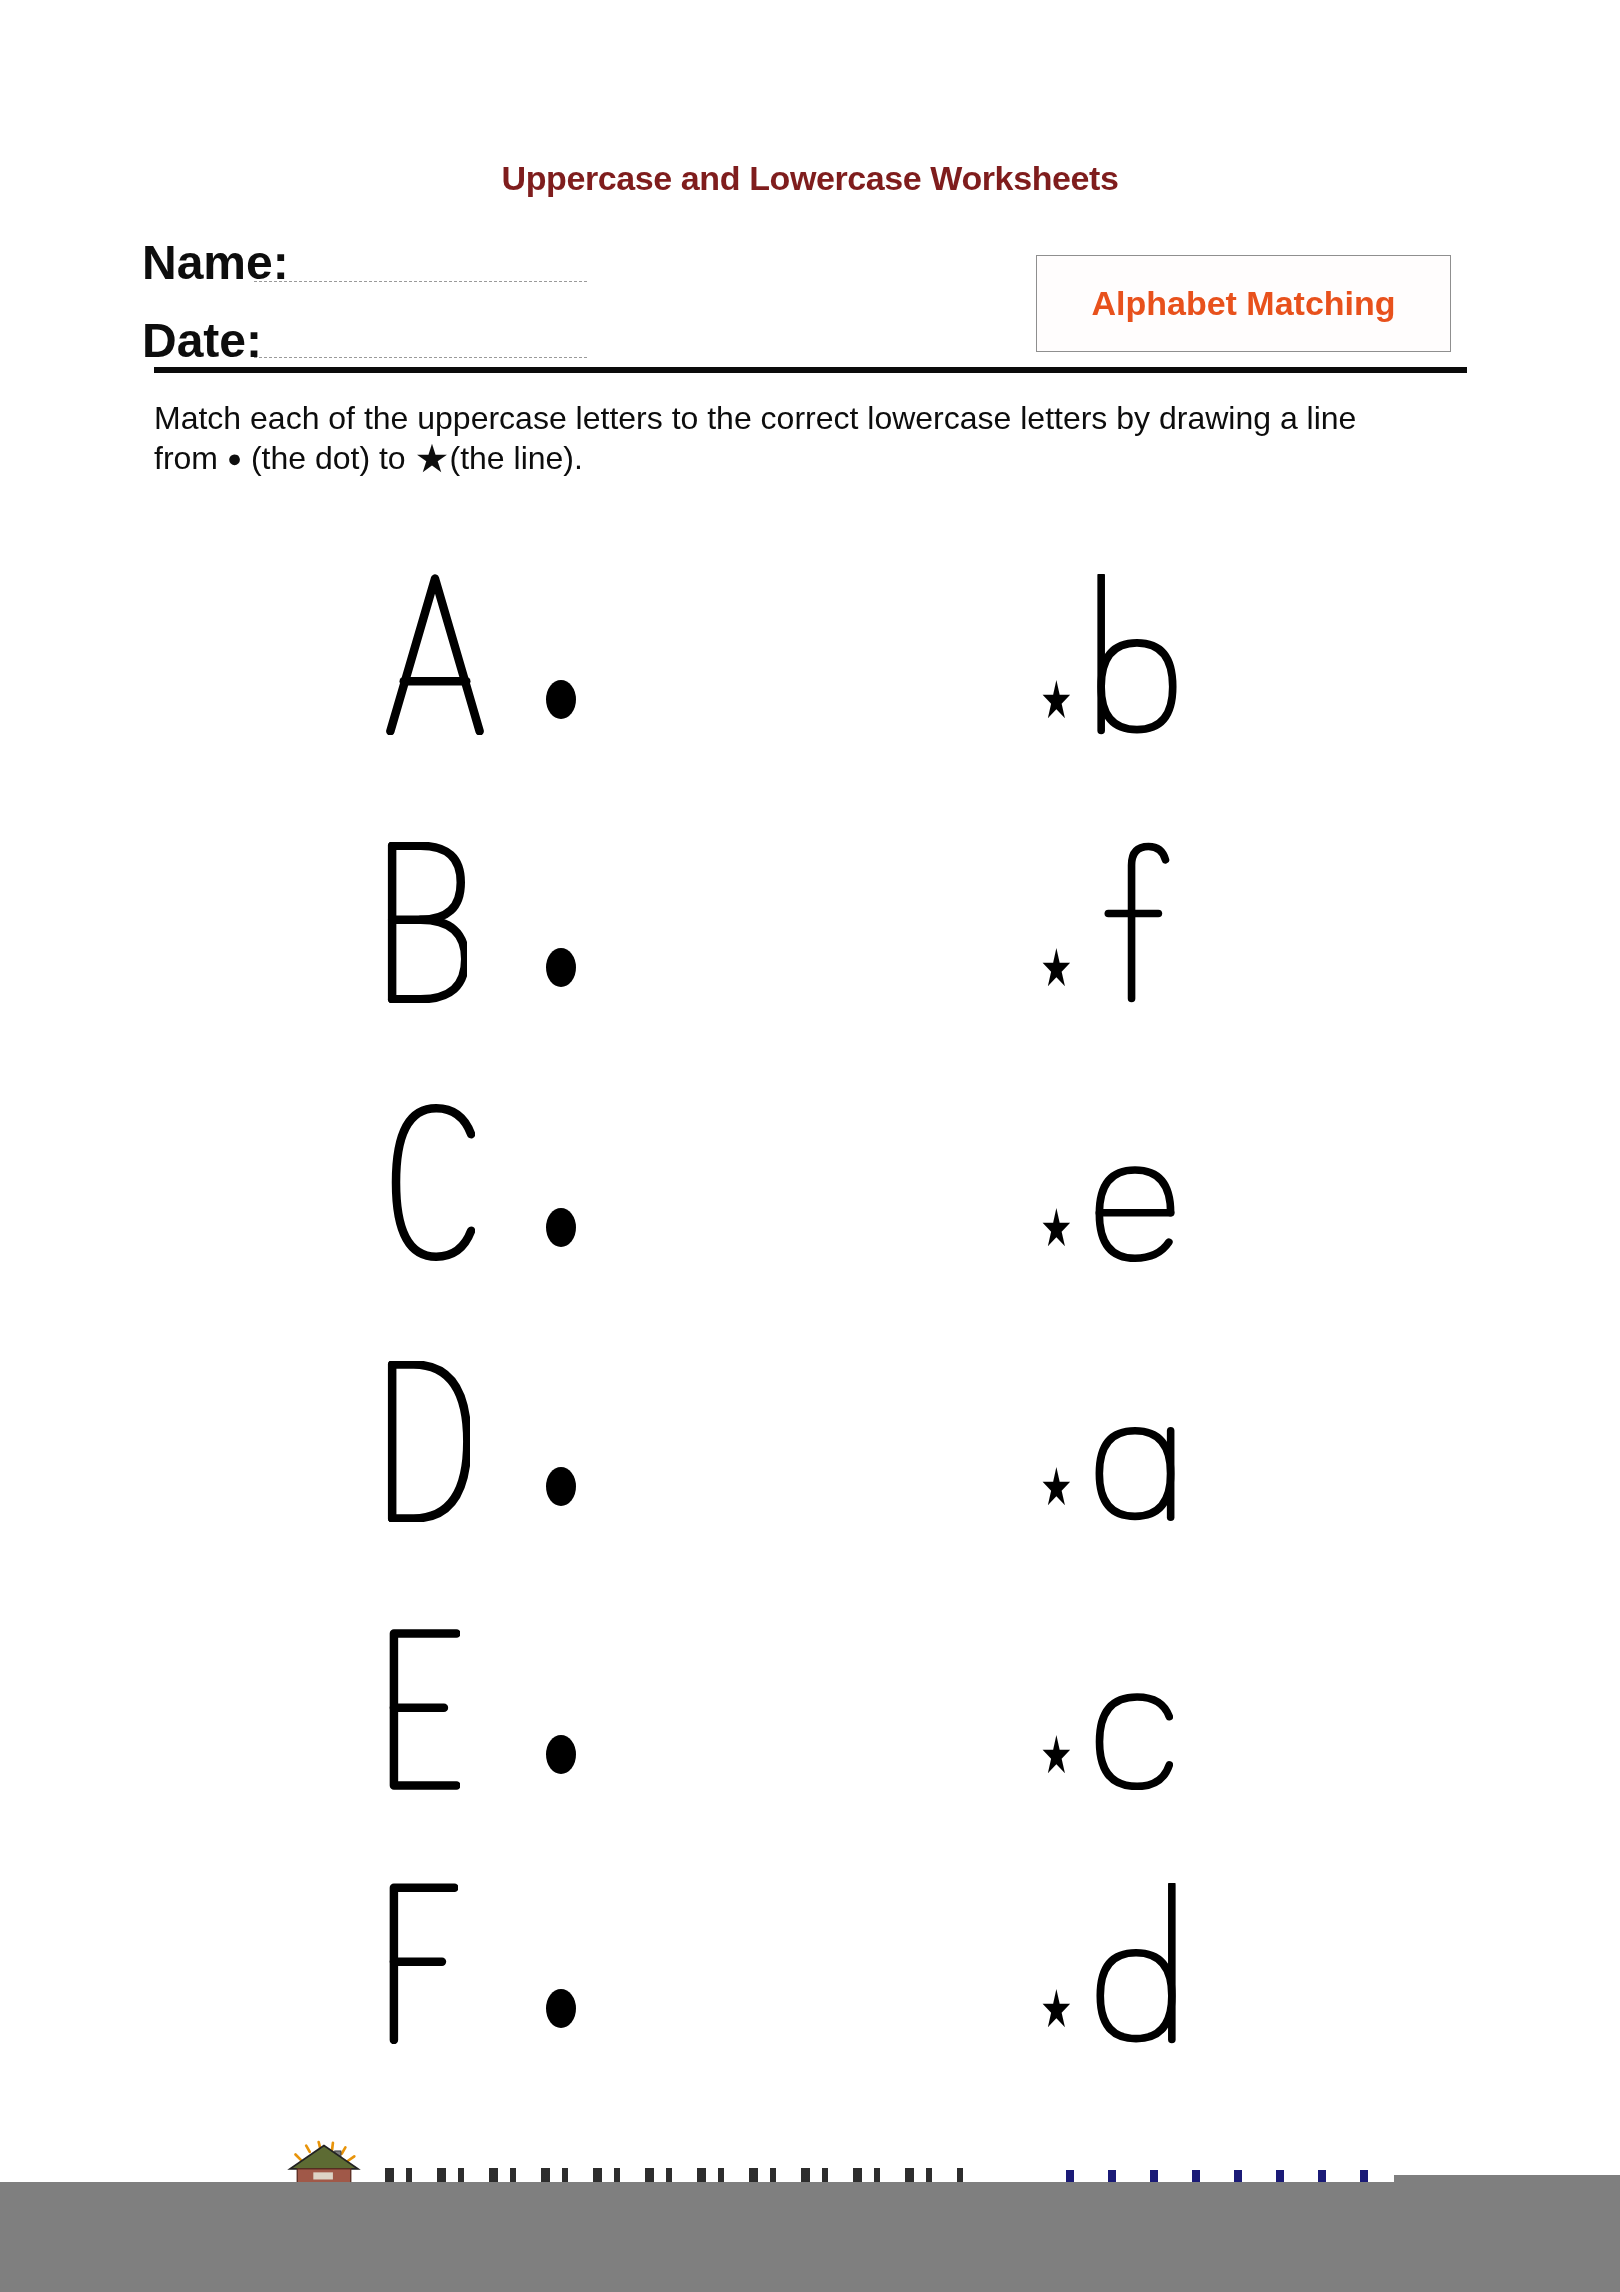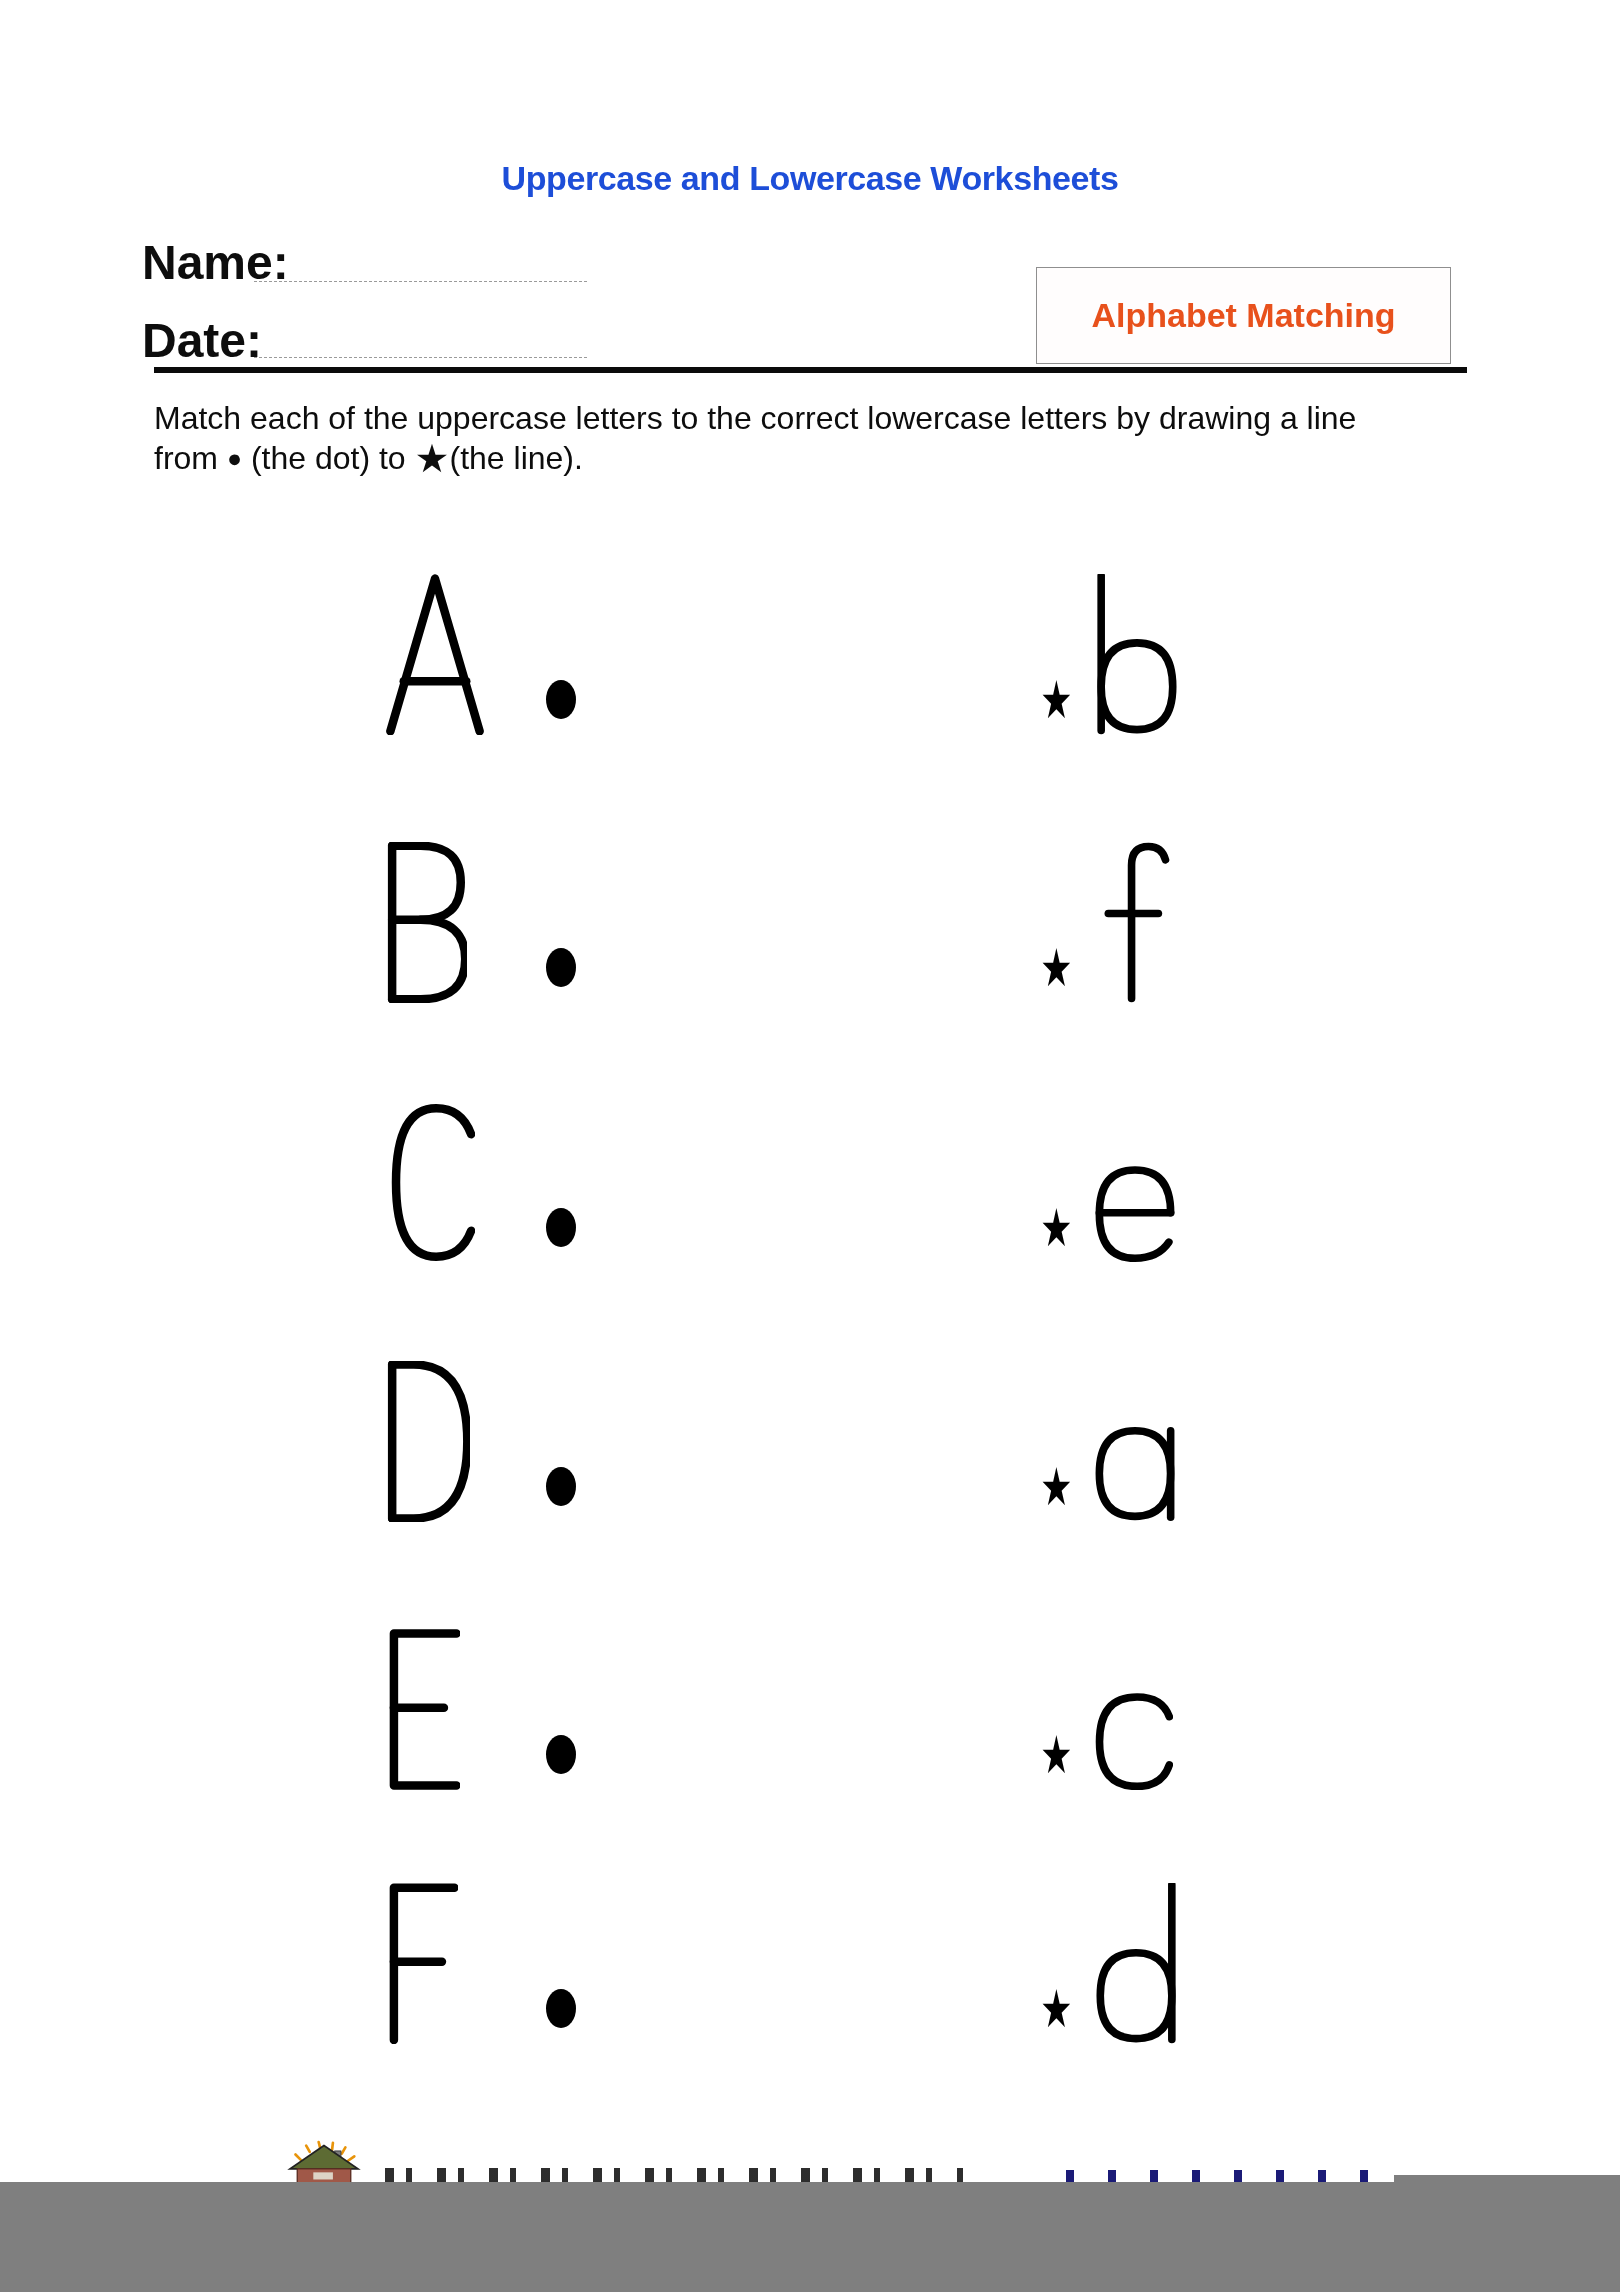--- a/index.html
+++ b/index.html
@@ -3,21 +3,21 @@
 <meta charset="utf-8">
 <style>
   html,body{margin:0;padding:0;background:#ffffff;}
   .page{
     position:relative;width:1620px;height:2293px;background:#ffffff;
     font-family:"Liberation Sans","DejaVu Sans",sans-serif;color:#111;
     overflow:hidden;
   }
   .title{
     position:absolute;left:0;right:0;top:159px;text-align:center;
-    font-size:34px;font-weight:bold;letter-spacing:-0.4px;color:#1d4ed8;
+    font-size:34px;font-weight:bold;letter-spacing:-0.4px;color:#7f1d1d;
   }
   .form-label{position:absolute;left:142px;font-size:48px;font-weight:600;color:#0d0d0d;}
   .name-label{top:235px;}
   .date-label{top:313px;}
   .dash-line{
     position:absolute;height:16px;border-bottom:1.8px dashed #9a9a9a;width:333px;left:254px;
   }
   .name-dash{top:265px;}
   .date-dash{top:341px;}
   .badge-box{
@@ -64,21 +64,21 @@
 <div class="page">
 
   <div class="title">Uppercase and Lowercase Worksheets</div>
 
   <div class="form-label name-label">Name:</div>
   <div class="dash-line name-dash"></div>
 
   <div class="form-label date-label">Date:</div>
   <div class="dash-line date-dash"></div>
 
-  <div class="badge-box" style="border-color: rgb(143, 143, 143); margin-top: 12px;">
+  <div class="badge-box" style="border-color: rgb(143, 143, 143);">
     <span class="badge-text" style="color: rgb(232, 81, 28);">Alphabet Matching</span>
   </div>
 
   <div class="rule"></div>
 
   <div class="instructions">
     <span>Match each of the uppercase letters to the correct lowercase letters by drawing a line</span><br>
     <span>from</span>
     <span class="sym-dot">●</span>
     <span>(the dot) to</span>

